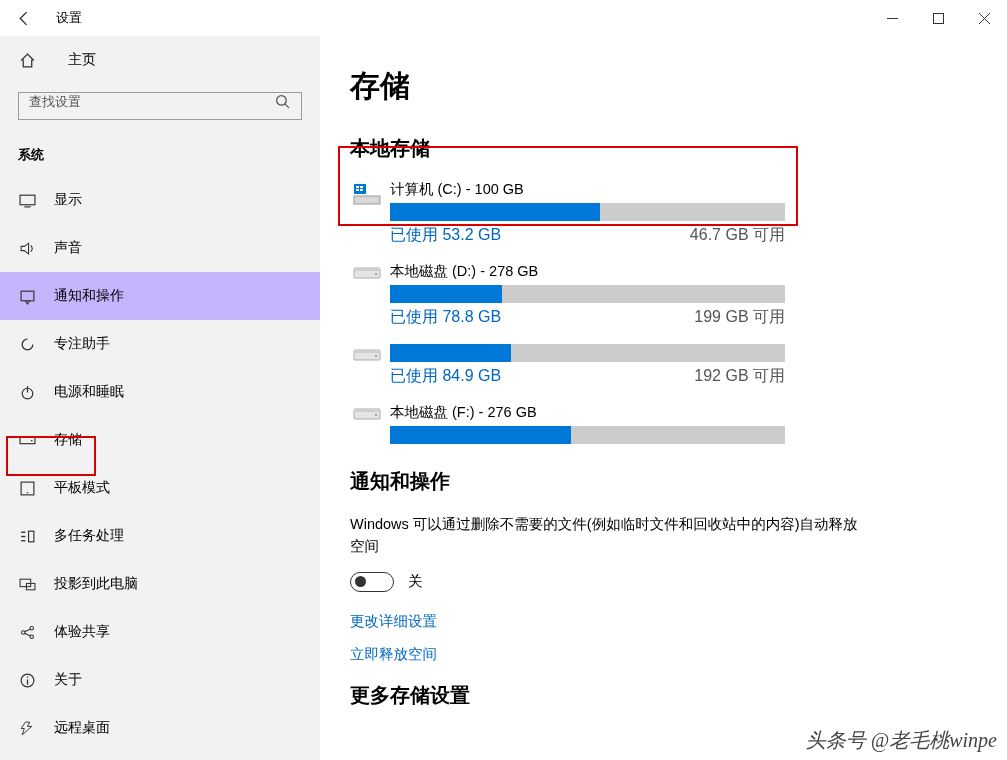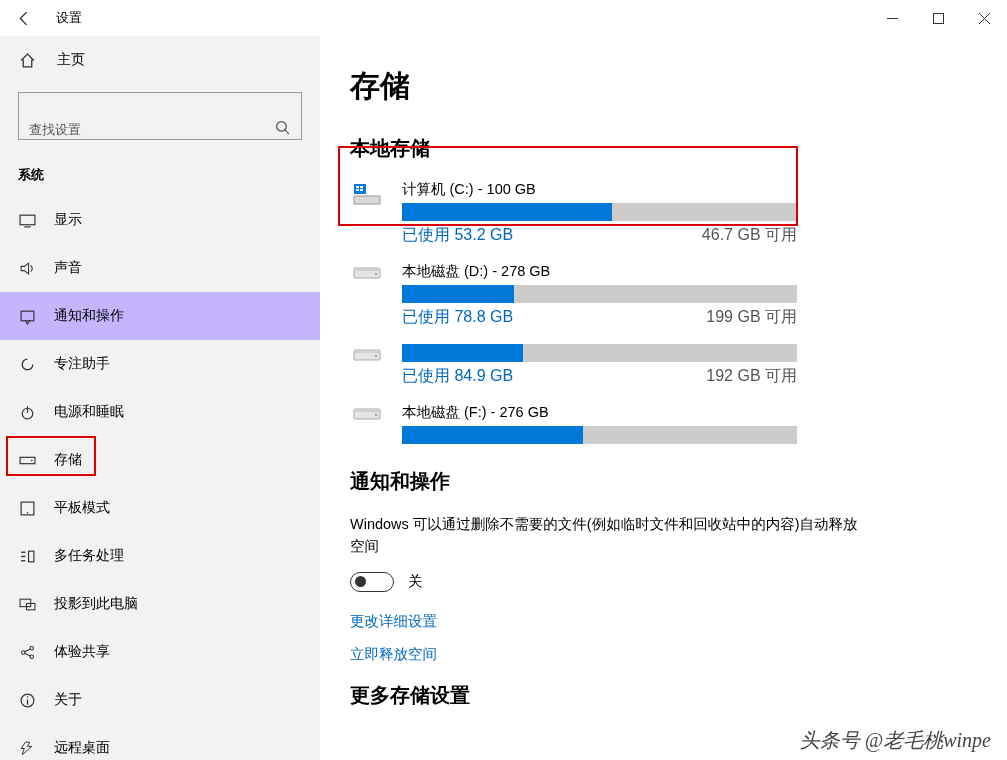--- a/index.html
+++ b/index.html
@@ -7,50 +7,50 @@
 
 .titlebar { height: 36px; display: flex; align-items: center; background: #fff; }
 .titlebar .back { width: 48px; height: 36px; display: flex; align-items: center; justify-content: center; font-size: 17px; color: #333; }
 .titlebar .title { font-size: 13px; color: #000; padding-left: 8px; }
 .titlebar .spacer { flex: 1; }
 .winctrl { width: 46px; height: 36px; display: flex; align-items: center; justify-content: center; color: #333; }
 .winctrl svg { stroke: #333; }
 
 .body { display: flex; height: calc(100% - 36px); }
 .sidebar { width: 320px; background: #f2f2f2; padding: 0; position: relative; }
-.home-row { display: flex; align-items: center; height: 48px; padding: 0 18px; gap: 21px; font-size: 14px; color: #000; }
+.home-row { display: flex; align-items: center; height: 48px; padding: 0 18px; gap: 32px; font-size: 14px; color: #000; }
 .home-row .icon { width: 18px; display:flex; justify-content:center; }
-.searchbox { margin: 8px 18px 18px 18px; height: 48px; border: 1px solid #999; background: #fff0; display: flex; align-items: flex-end; padding: 0 10px; color: #666; font-size: 13px; position: relative; }
+.searchbox { margin: 8px 18px 18px 18px; height: 28px; border: 1px solid #999; background: #fff0; display: flex; align-items: flex-start; padding: 0 10px; color: #666; font-size: 13px; position: relative; }
 .searchbox .ph { flex:1; color:#555; }
 .searchbox .sicon { color:#333; font-size:14px; }
 .section-label { padding: 8px 18px 12px 18px; font-size: 13px; font-weight: 600; color: #000; }
 .nav-item { display: flex; align-items: center; height: 48px; padding: 0 18px; gap: 18px; font-size: 14px; color: #000; cursor: default; }
 .nav-item.selected { background: #c4b5fd; }
 .nav-item .icon { width: 18px; display:flex; justify-content:center; color:#333; }
 .red-box { position: absolute; border: 2px solid #d80000; pointer-events: none; }
 
 .main { flex: 1; padding: 30px 40px 0 30px; overflow: hidden; position: relative; }
 .main h1 { font-size: 30px; font-weight: 600; margin-bottom: 28px; }
 .main h2 { font-size: 20px; font-weight: 600; margin-bottom: 18px; margin-top: 10px; }
-.drive { display: flex; gap: 18px; margin-bottom: 16px; align-items: flex-start; }
+.drive { display: flex; gap: 6px; margin-bottom: 16px; align-items: flex-start; }
 .drive .dicon { width: 34px; padding-top:2px; display:flex; align-items:center; justify-content:center; }
 .drive .dbody { flex: 1; }
 .drive .dtitle { font-size: 14.5px; color: #000; margin-bottom: 4px; }
 .bar { width: 100%; max-width: 395px; height: 18px; background: #ccc; overflow: hidden; }
 .bar .fill { height: 100%; background: #0078d7; }
 .drive .dmeta { display: flex; justify-content: space-between; max-width: 395px; font-size: 16px; margin-top: 4px; }
 .drive .dmeta .used { color: #0067c0; }
 .drive .dmeta .free { color: #555; }
 .sense-desc { font-size: 14.5px; color: #000; line-height: 1.55; margin-bottom: 14px; max-width: 520px; }
 .toggle-row { display:flex; align-items:center; gap: 14px; margin-bottom: 20px; }
 .toggle { width: 44px; height: 20px; border: 1px solid #333; border-radius: 10px; position: relative; background: #fff; }
 .toggle .knob { width: 11px; height: 11px; border-radius: 50%; background: #333; position: absolute; top: 3.5px; left: 4px; }
 .toggle-label { font-size: 14.5px; }
 .link { color: #0067c0; font-size: 14.5px; margin-bottom: 14px; display: block; }
-.watermark { position:absolute; right:16px; bottom:6px; font-style: italic; font-size: 20px; color:#444; font-family: "KaiTi", serif; }
+.watermark { position:absolute; right:10px; bottom:6px; font-style: italic; font-size: 20px; color:#444; font-family: "KaiTi", serif; }
 
 svg.glyph { width: 17px; height: 17px; }
 </style>
 </head>
 <body>
 
 <div class="titlebar">
   <div class="back">
     <svg class="glyph" viewBox="0 0 16 16">
         <path d="M10 2 L4 8 L10 14" fill="none" stroke="#333" stroke-width="1.3"></path>

